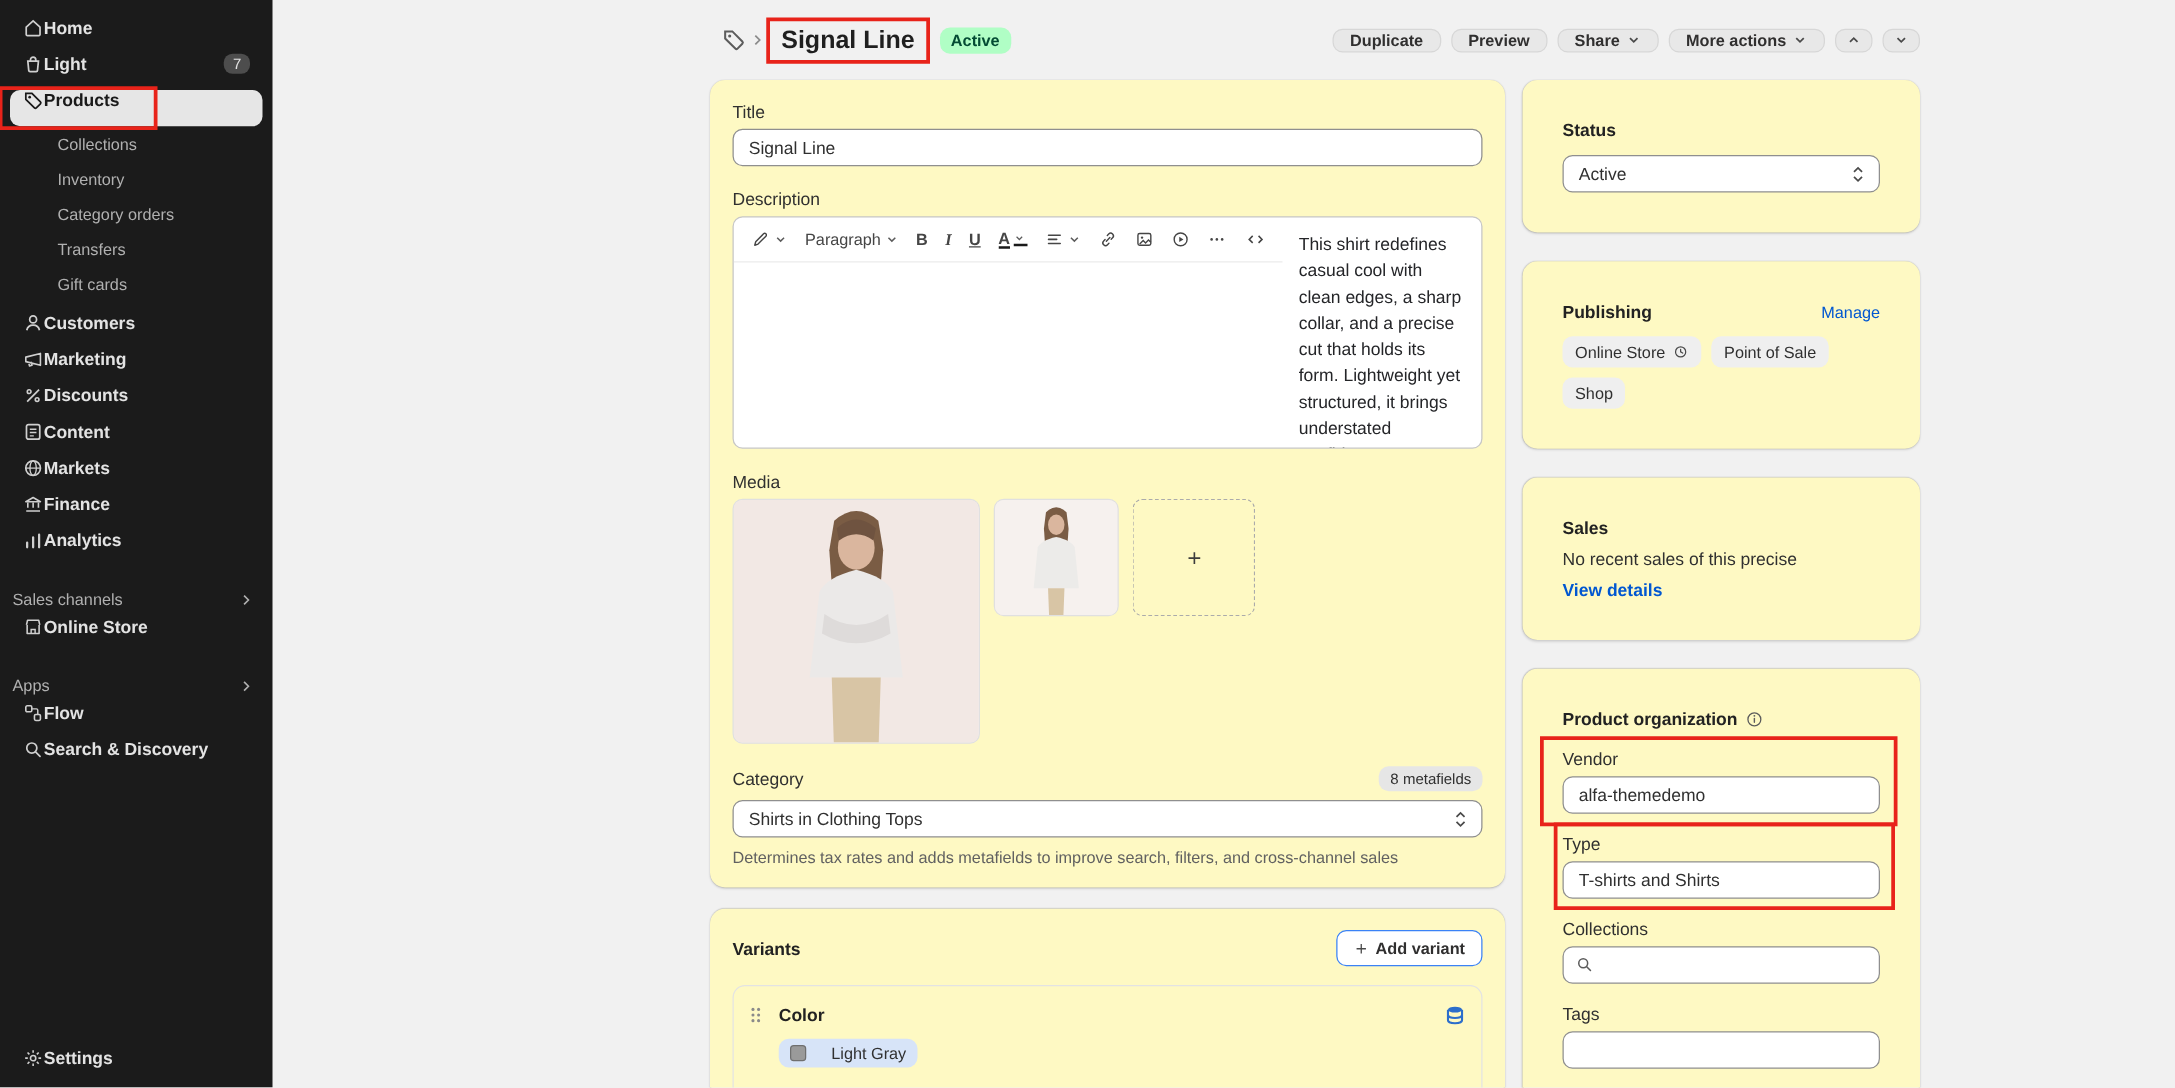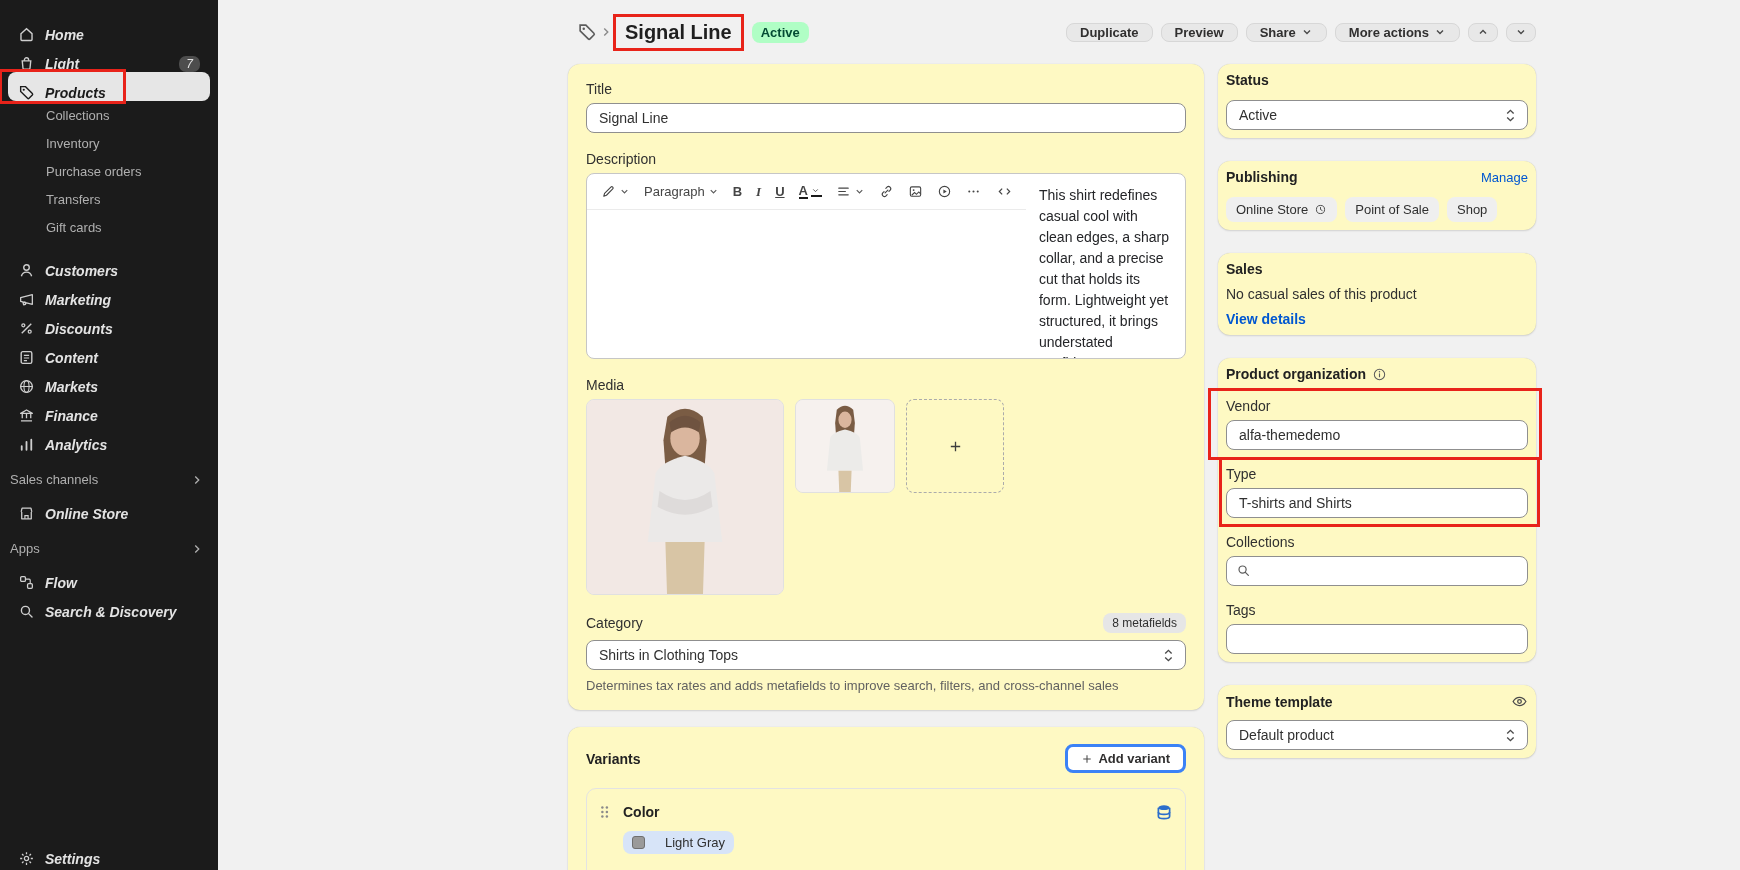--- a/index.html
+++ b/index.html
@@ -3,22 +3,22 @@
 <meta charset="utf-8">
 <style>
   * { margin:0; padding:0; box-sizing:border-box; }
   html,body { width:1740px; height:870px; overflow:hidden;
     font-family:"Liberation Sans",sans-serif; background:#f1f1f1; color:#303030; }
   body { position:relative; }
 
   
   .sidebar { position:absolute; left:0; top:0; width:218px; height:870px;
     background:#1b1b1b; padding:14px 8px 0; z-index:2; }
-  .nav-item { position:relative; height:29px; display:flex; align-items:flex-end; gap:10px;
-    padding:0 10px; border-radius:8px; font-size:14px; font-weight:600; color:#e3e3e3; cursor:pointer;font-style:italic; }
+  .nav-item { position:relative; height:29px; display:flex; align-items:flex-start; 
+    padding:0 10px; border-radius:8px; font-size:14px; font-weight:600; color:#e3e3e3; cursor:pointer; }
   .nav-item .icon { display:inline-flex; width:17px; height:17px; color:#cfcfcf; flex:0 0 auto; }
   .nav-item.active { background:#e6e6e6; color:#1a1a1a; }
   .nav-item.active .icon { color:#1a1a1a; }
   .nav-sub { height:28px; display:flex; align-items:center; padding:0 10px 0 38px;
     font-size:13px; font-weight:500; color:#b0b0b0; cursor:pointer; }
   .nav-gap { height:9px; }
   .nav-header { height:27px; display:flex; align-items:center; margin-top:13px;
     padding:0 6px 0 2px; font-size:13px; font-weight:500; color:#b0b0b0; cursor:pointer; }
   .nav-header .chev { margin-left:auto; width:14px; height:14px; color:#b0b0b0; display:inline-flex; }
   .nav-badge { margin-left:auto; background:#4d4d4d; color:#e3e3e3; font-size:12px; font-weight:500;
@@ -46,21 +46,21 @@
     font-weight:600; color:#302f2f; cursor:pointer; font-family:inherit; }
   .btn .icon { width:12px; height:12px; display:inline-flex; color:#4a4a4a; }
   .btn.square { padding:0; width:30px; justify-content:center; }
 
   
   .main-col { position:absolute; left:568px; top:64px; width:636px; z-index:1; }
   .right-col { position:absolute; left:1218px; top:64px; width:318px; z-index:1; }
   .card { background:#fef9c3; border-radius:12px;
     box-shadow:0 1px 2px rgba(0,0,0,.12), 0 0 1px rgba(0,0,0,.18); }
   .card.main { padding:17px 18px; margin-bottom:17px; }
-  .card.side { padding:8px; margin-bottom:23px; }
+  .card.side { padding:32px; margin-bottom:23px; }
   .card-heading { font-size:14px; font-weight:700; color:#222; }
   label.fld { display:block; font-size:14px; font-weight:500; color:#303030; margin-bottom:6px; }
 
   .text-input { width:100%; height:30px; border:1px solid #8f8f8f; border-radius:8px;
     padding:0 12px; font-size:14px; color:#303030; background:#fff; font-family:inherit; outline:none; }
   .select { width:100%; height:30px; border:1px solid #8f8f8f; border-radius:8px; background:#fff;
     display:flex; align-items:center; padding:0 10px 0 12px; font-size:14px; color:#303030; cursor:pointer; }
   .select .updown { margin-left:auto; width:13px; height:15px; color:#4a4a4a; display:inline-flex; }
 
   
@@ -90,21 +90,21 @@
   .media-add .icon { width:15px; height:15px; display:inline-flex; }
 
   .cat-head { display:flex; align-items:center; margin:18px 0 7px; }
   .cat-head label { margin:0; }
   .metafields-pill { margin-left:auto; background:#e6e6e6; border-radius:8px; padding:3px 9px;
     font-size:12px; font-weight:500; color:#303030; cursor:pointer; }
   .help-text { margin-top:8px; font-size:13px; color:#616161; }
 
   
   .variants-head { display:flex; align-items:center; }
-  .btn.small { background:#fff; border:3px solid #3b82f6; height:29px; font-size:13px; }
+  .btn.small { background:#fff; border:1px solid #3b82f6; height:29px; font-size:13px; }
   .option-box { margin-top:15px; border:1px solid #e3e3e3; border-radius:10px; padding:14px 12px 18px; min-height:130px; }
   .option-row { display:flex; align-items:center; }
   .drag-handle { width:12px; height:18px; color:#8a8a8a; display:inline-flex; cursor:grab; margin-right:12px; }
   .option-name { font-size:14px; font-weight:700; color:#222; }
   .db-icon { margin-left:auto; width:18px; height:18px; display:inline-flex; color:#2c6ecb; cursor:pointer; }
   .chip-row { margin:10px 0 0 24px; }
   .value-chip { display:inline-flex; align-items:center; gap:20px;
     background:var(--chip-blue-bg,#d7e4f8); border-radius:8px; padding:4px 9px;
     font-size:13px; color:#303030; cursor:pointer; }
   .swatch { width:13px; height:13px; border-radius:3px; background:#9a9a9a; border:1px solid #6f6f6f; }
@@ -162,21 +162,21 @@
     <span>Products</span>
     <div class="red-box products-red"></div>
   </div>
   <div class="nav-sub">
       <span>Collections</span>
     </div>
   <div class="nav-sub">
       <span>Inventory</span>
     </div>
   <div class="nav-sub">
-      <span>Purchase orders</span>
+      <span>Category orders</span>
     </div>
   <div class="nav-sub">
       <span>Transfers</span>
     </div>
   <div class="nav-sub">
       <span>Gift cards</span>
     </div>
   <div class="nav-gap"></div>
   <div class="nav-item">
     <span class="icon">
@@ -579,21 +579,21 @@
       <span class="chip">
           <span>Shop</span>
         </span>
     </div>
   </div>
 
   <div class="card side">
     <div class="card-head-row" style="margin-bottom:9px">
         <span class="card-heading">Sales</span>
       </div>
-    <div class="sales-text">No casual sales of this product</div>
+    <div class="sales-text">No recent sales of this precise</div>
     <div class="view-link">View details</div>
   </div>
 
   <div class="card side">
     <div class="card-head-row" style="margin-bottom:2px">
       <span class="card-heading">Product organization</span>
       <span class="info-icon">
           <svg viewBox="0 0 16 16">
             <circle cx="8" cy="8" r="5.5" fill="none" stroke="currentColor" stroke-width="1.1"></circle>
             <path d="M8 7.2v3.2" stroke="currentColor" stroke-width="1.2" stroke-linecap="round"></path>

